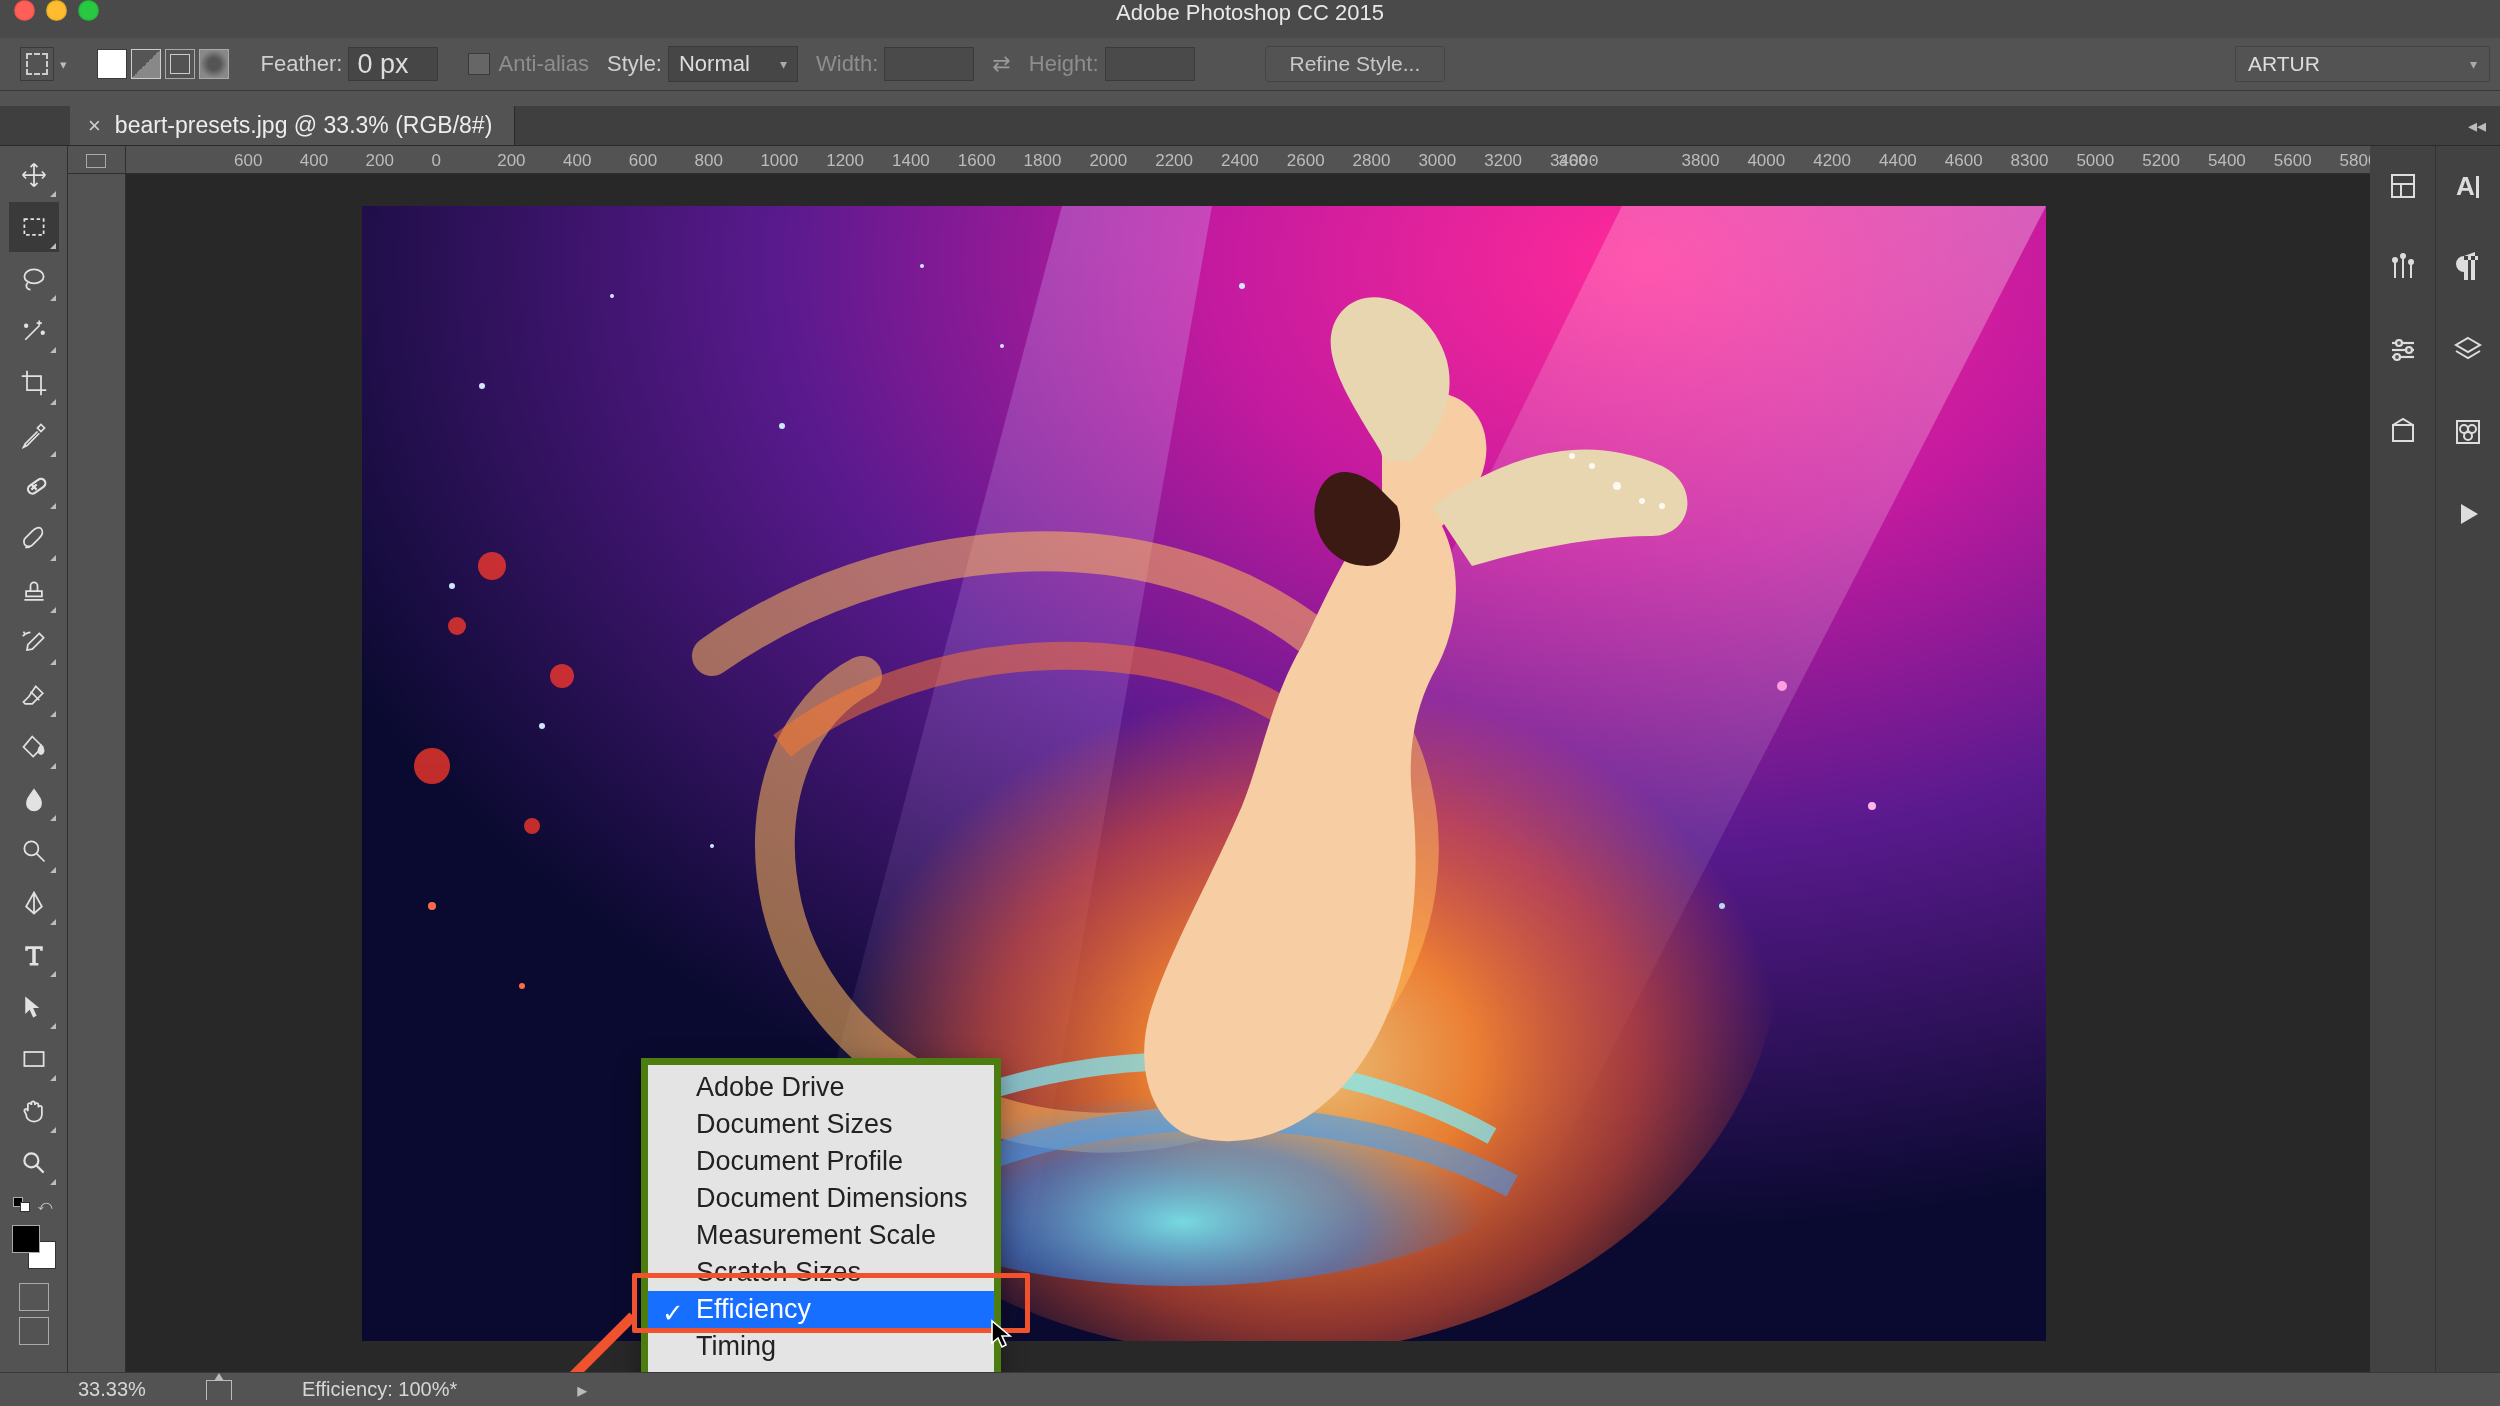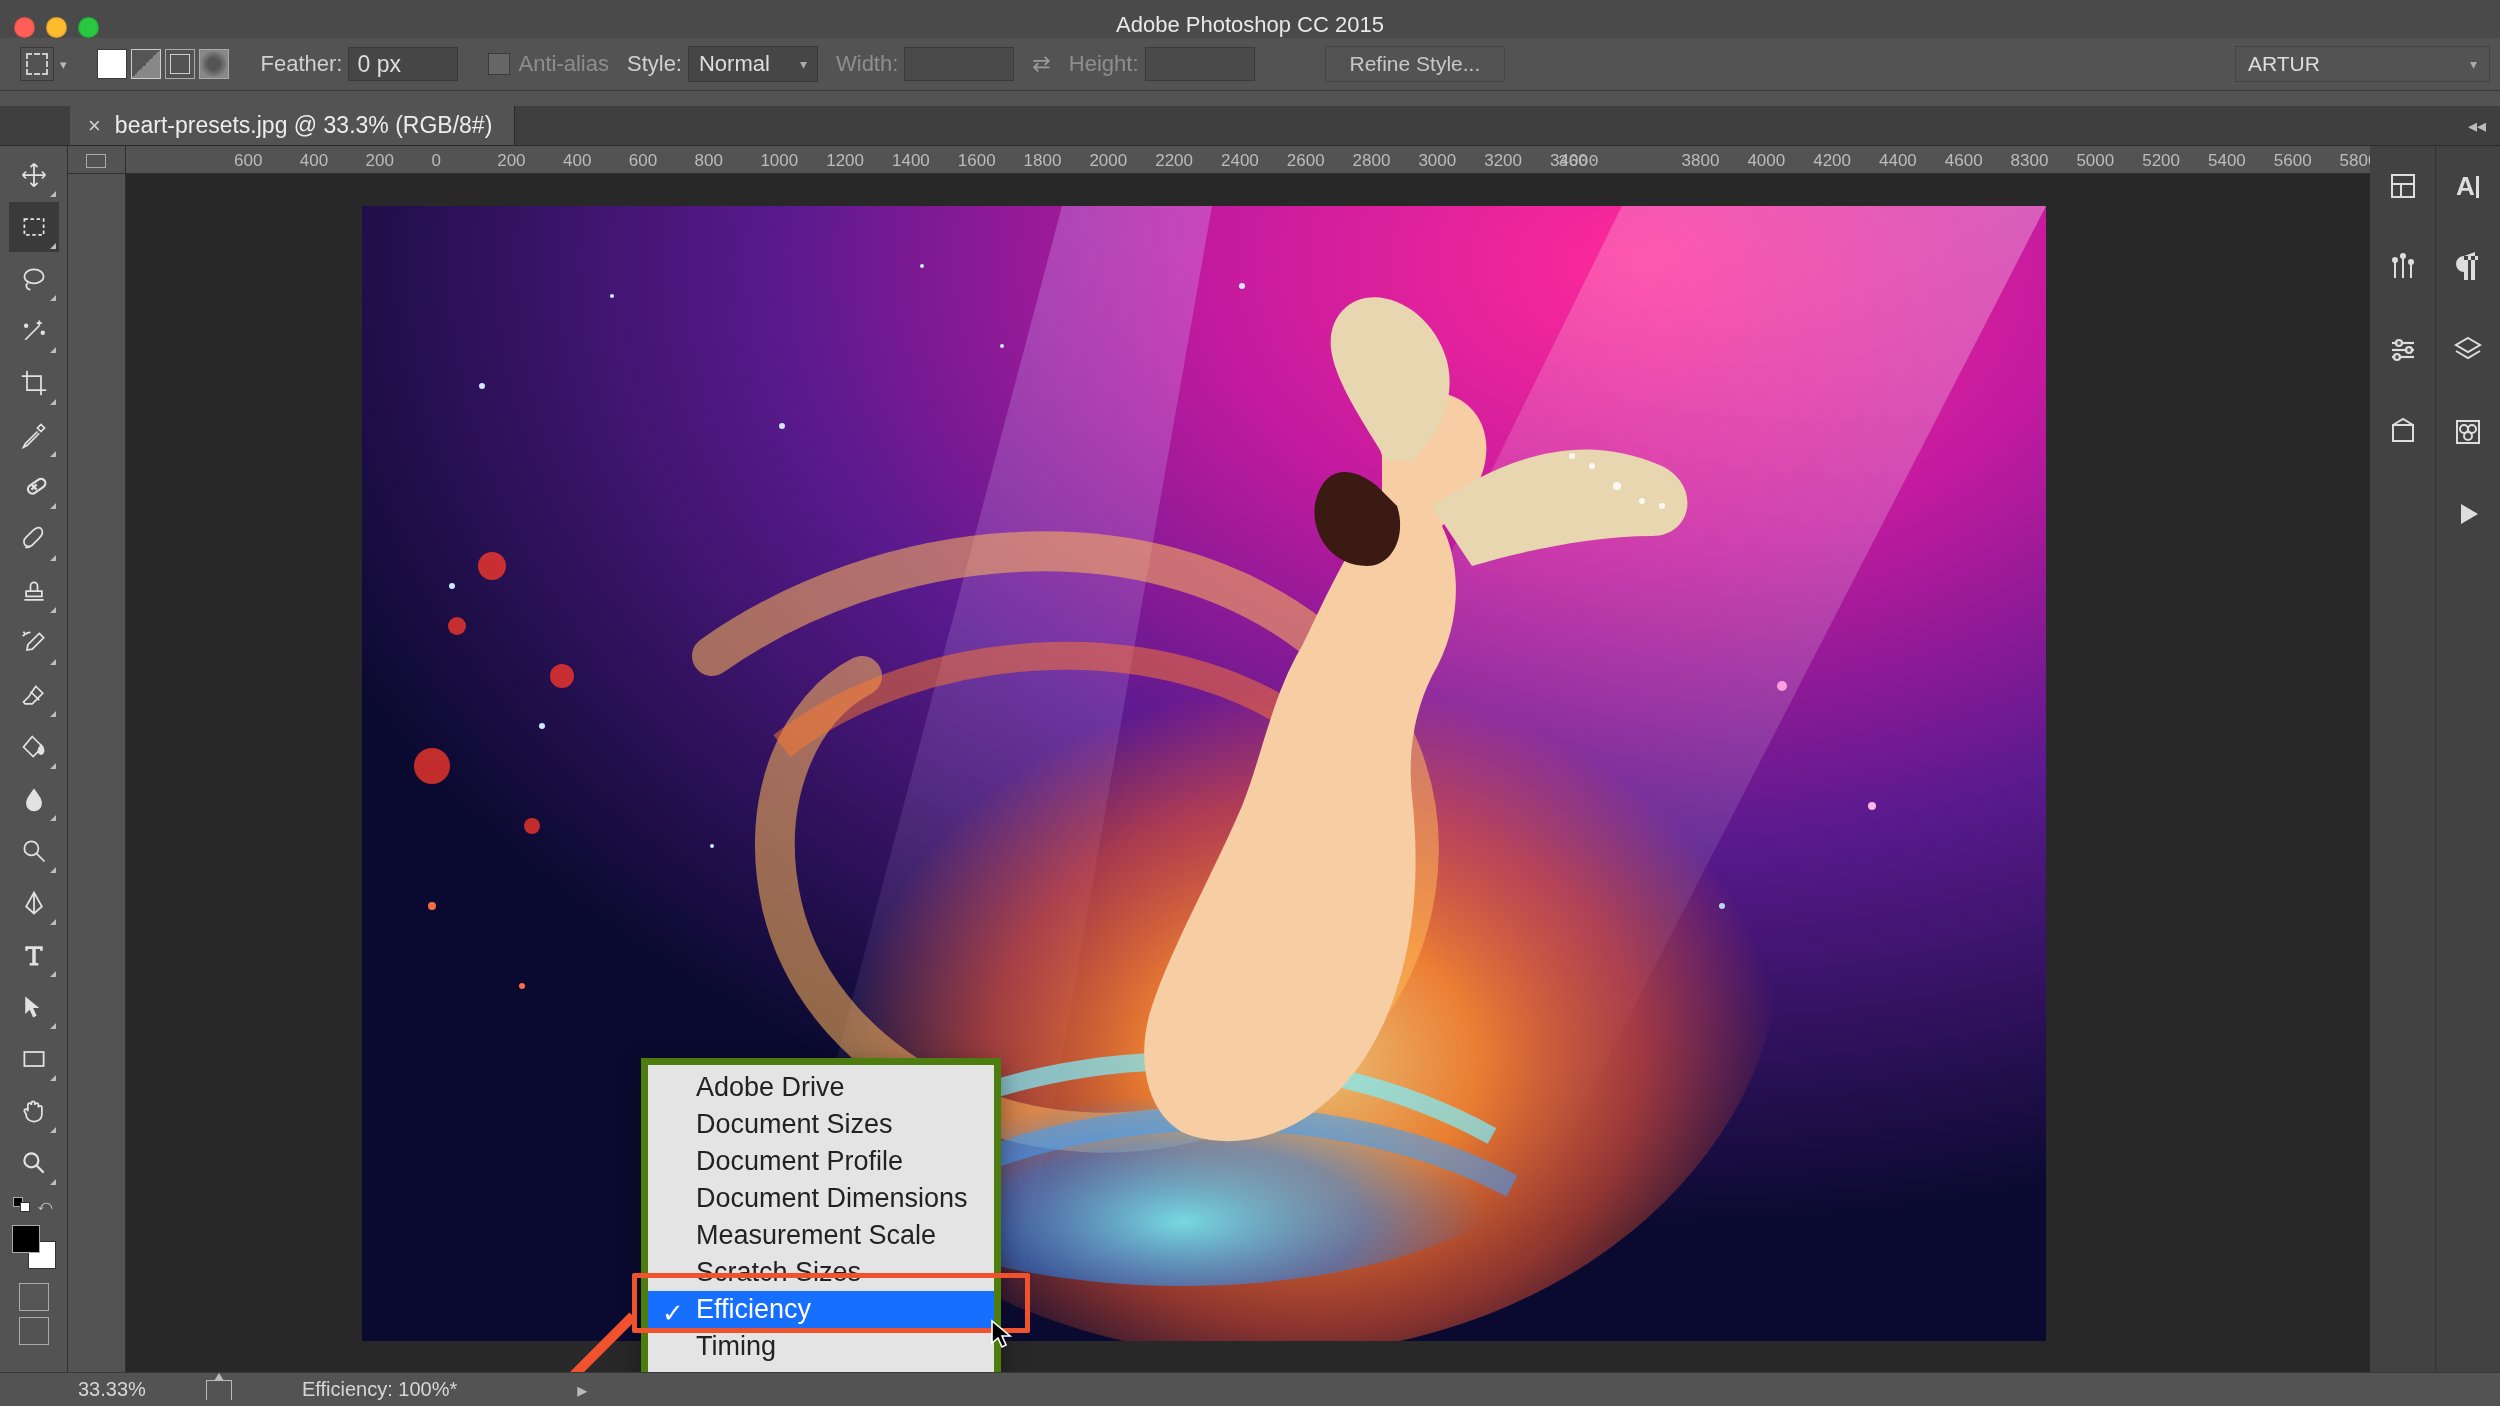--- a/index.html
+++ b/index.html
@@ -1,39 +1,39 @@
 <!DOCTYPE html>
 <html><head>
 <meta charset="utf-8">
 <style>
 * { margin: 0; padding: 0; box-sizing: border-box; font-family: -apple-system, "Helvetica Neue", Arial, sans-serif; }
 html, body { width: 2500px; height: 1406px; background: #2a2a2a; overflow: hidden; }
 
 
-.titlebar { height: 38px; background: #4a4a4a; display: flex; align-items: flex-end; position: relative; }
+.titlebar { height: 38px; background: #4a4a4a; display: flex; align-items: flex-start; position: relative; }
 .traffic-lights { display: flex; gap: 11px; padding-left: 14px; }
 .traffic-light { width: 21px; height: 21px; border-radius: 50%; box-shadow: inset 0 0 2px rgba(0,0,0,.4); }
 .tl-red { background: #ff5f57; }
 .tl-yellow { background: #febc2e; }
 .tl-green { background: #28c840; }
 .title-text { position: absolute; left: 50%; transform: translateX(-50%); color: #e8e8e8; font-size: 22px; font-weight: 400; }
 
 
 .optionsbar { height: 53px; background: #535353; display: flex; align-items: center; border-bottom: 1px solid #383838; padding: 0 10px; font-size: 22px; color: #d0d0d0; position: relative; }
 .tool-preset { width: 34px; height: 34px; border: 1px solid #3a3a3a; margin: 0 4px 0 10px; display:flex; align-items:center; justify-content:center; color:#ccc; background:#535353;}
 .tool-preset .dotmarq { width:22px; height:22px; border:2px dashed #ccc; }
 .opt-drop { font-size: 13px; color: #bbb; margin-left:2px;}
 .swatch-group { display:flex; gap:4px; margin:0 14px 0 30px;}
 .swatch { width:30px;height:30px;background:#fff;border:1px solid #3a3a3a;}
 .swatch2 { width:30px;height:30px;border:1px solid #ccc;background:linear-gradient(135deg,#555 50%,#888 50%);}
 .swatch3 { width:30px;height:30px;border:1px solid #aaa;position:relative;}
 .swatch3::after{content:"";position:absolute;inset:4px;border:1px solid #ccc;}
 .swatch4 { width:30px;height:30px;border:1px solid #aaa;background:radial-gradient(circle,#555 30%,#888 70%);}
 .opt-label { margin: 0 6px 0 18px; }
-.opt-inp { width: 110px; height: 34px; background: #464646; border: 1px solid #3a3a3a; color: #ddd; padding: 0 8px; font-size:23px;}
+.opt-inp { width: 90px; height: 34px; background: #464646; border: 1px solid #3a3a3a; color: #ddd; padding: 0 8px; font-size:27px;}
 .cb { width:22px;height:22px;background:#666;border:1px solid #3a3a3a;margin:0 8px 0 30px;display:inline-flex;align-items:center;justify-content:center;}
 .sel { width:130px;height:36px;background:#464646;border:1px solid #3a3a3a;display:inline-flex;align-items:center;padding:0 10px;justify-content:space-between;color:#ddd;}
 .chev { font-size:14px;color:#aaa;}
 .refine-btn { height:36px;padding:0 24px;background:#535353;border:1px solid #454545;color:#c8c8c8;margin-left:70px;border-radius:3px;font-size:21px;}
 .workspace-sw { position:absolute;right:10px;height:36px;width:255px;background:#535353;border:1px solid #444;display:flex;align-items:center;justify-content:space-between;padding:0 12px;color:#ddd;font-size:21px;}
 .link-icon { color:#999;font-size:22px;margin:0 18px;}
 
 
 .dockrow { height: 15px; background: #535353; }
 .tabrow { height: 40px; background: #3f3f3f; display: flex; align-items: center; border-bottom: 1px solid #2a2a2a; }

